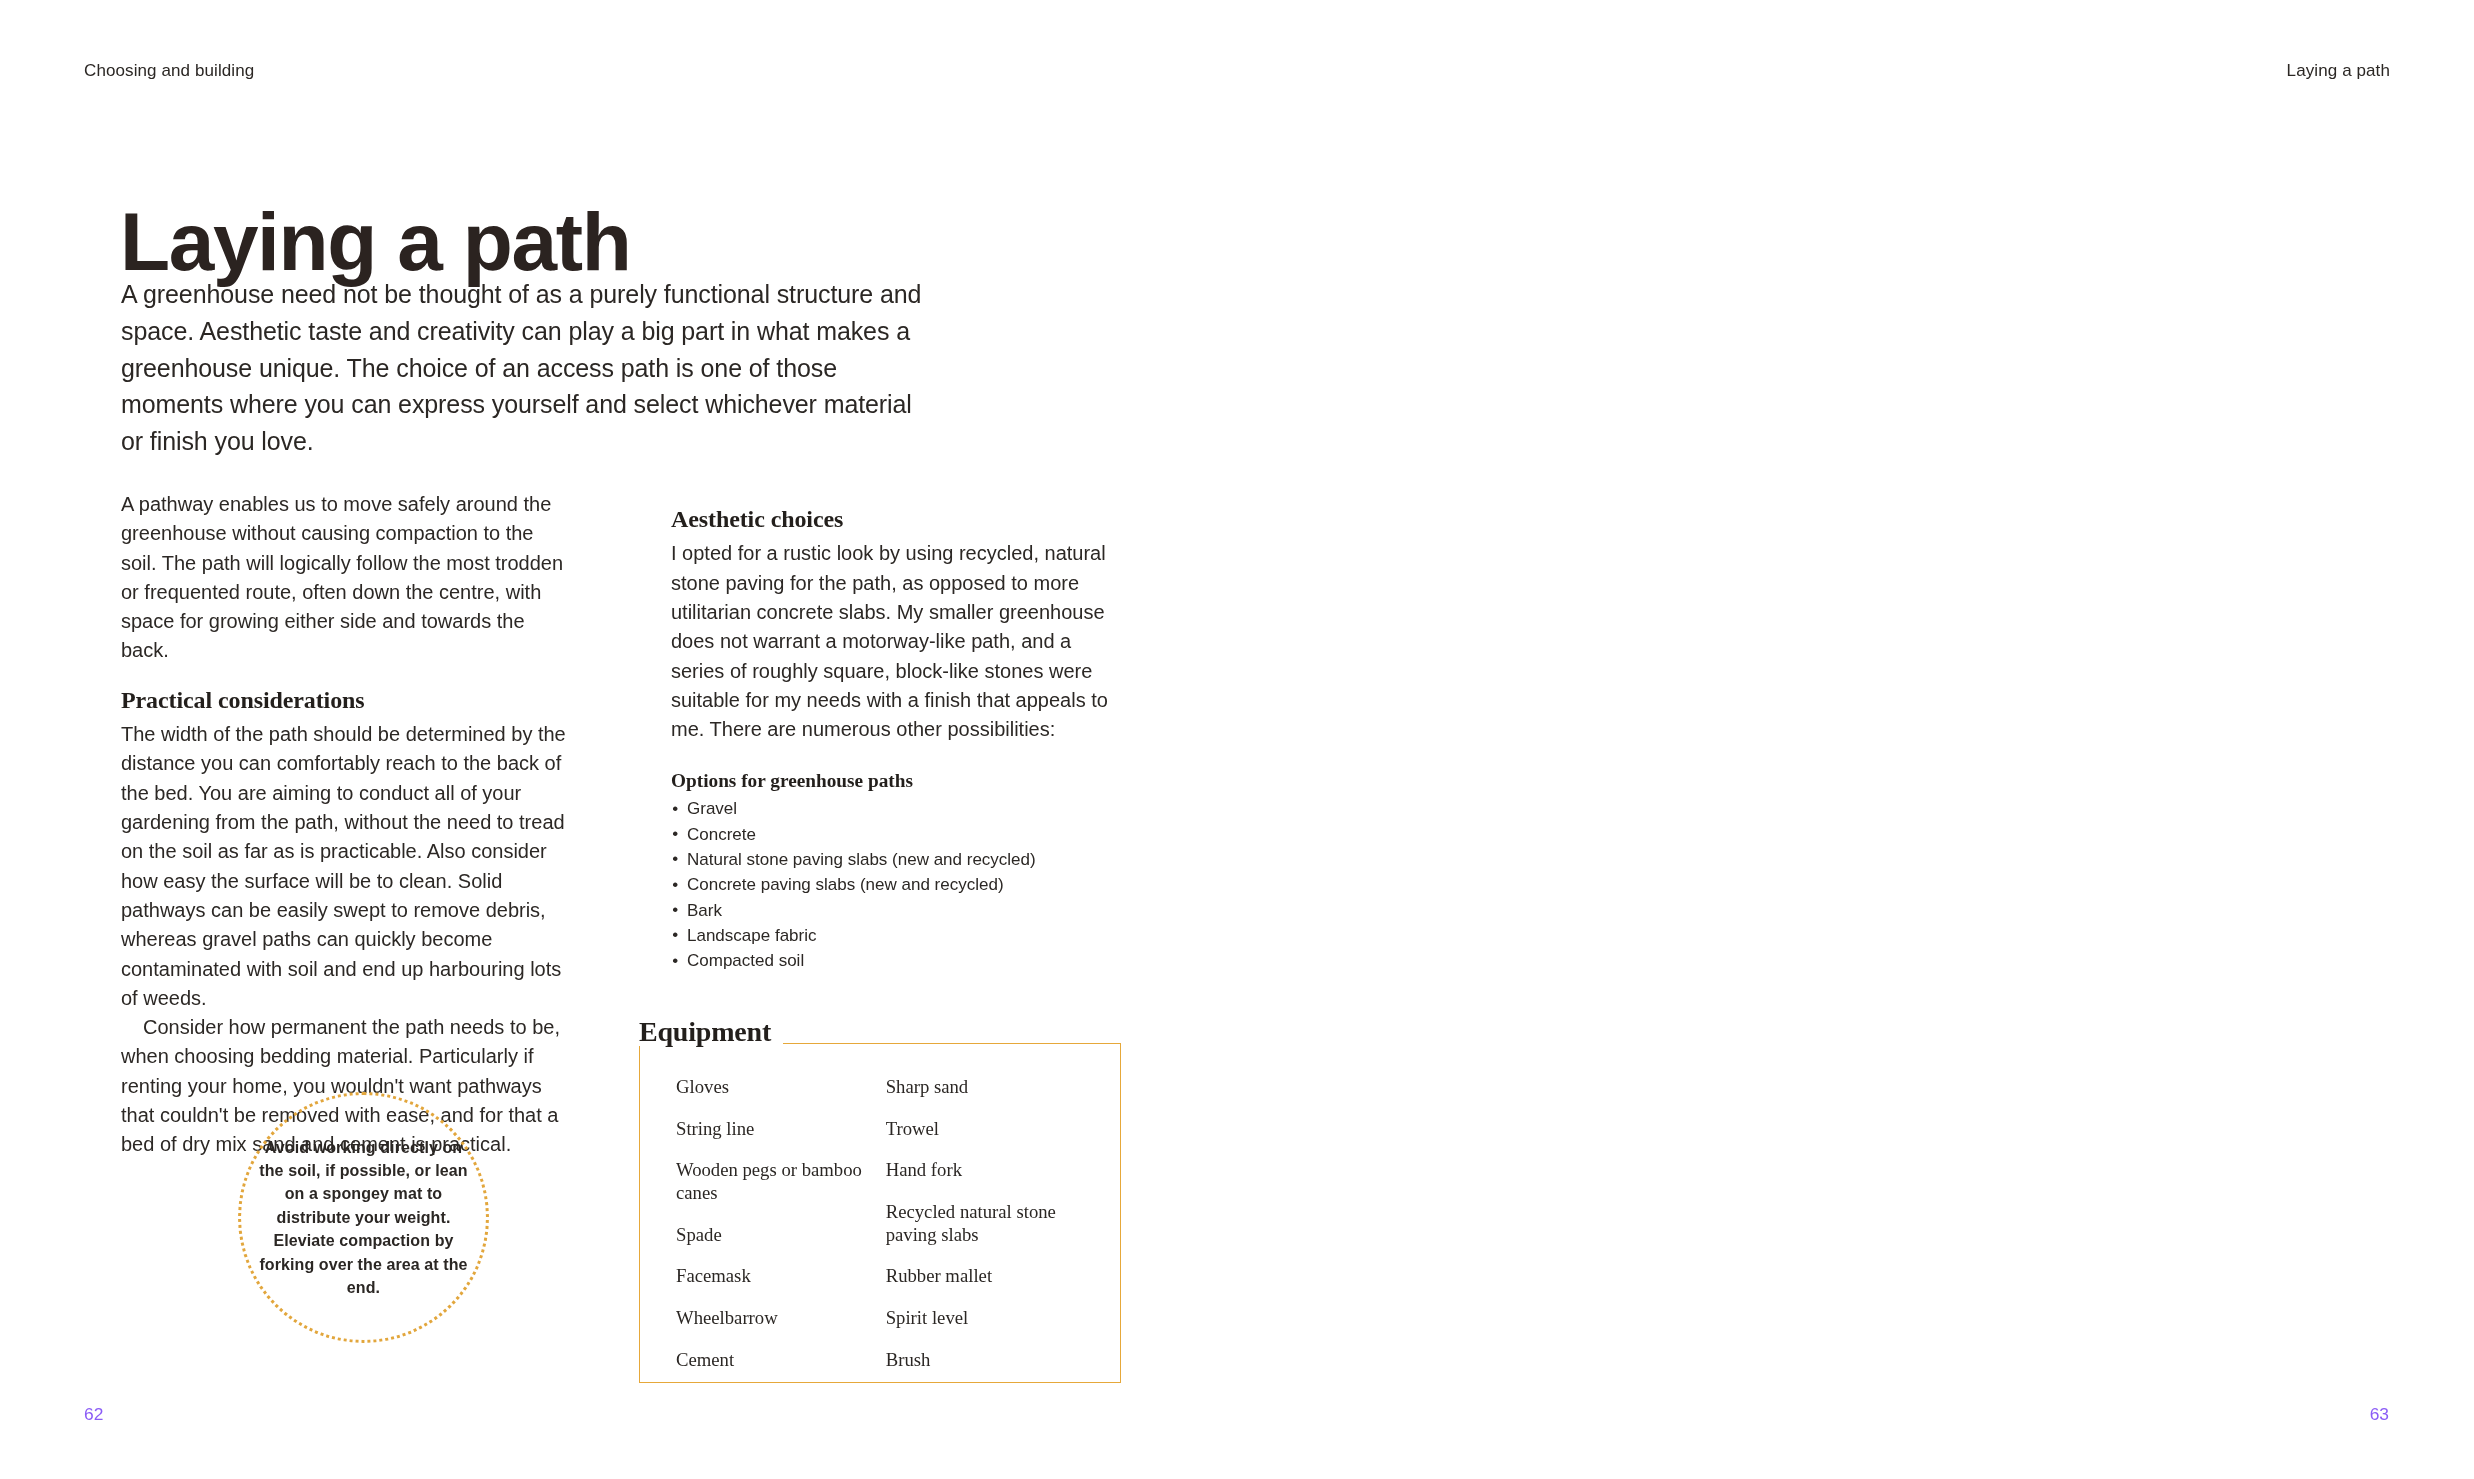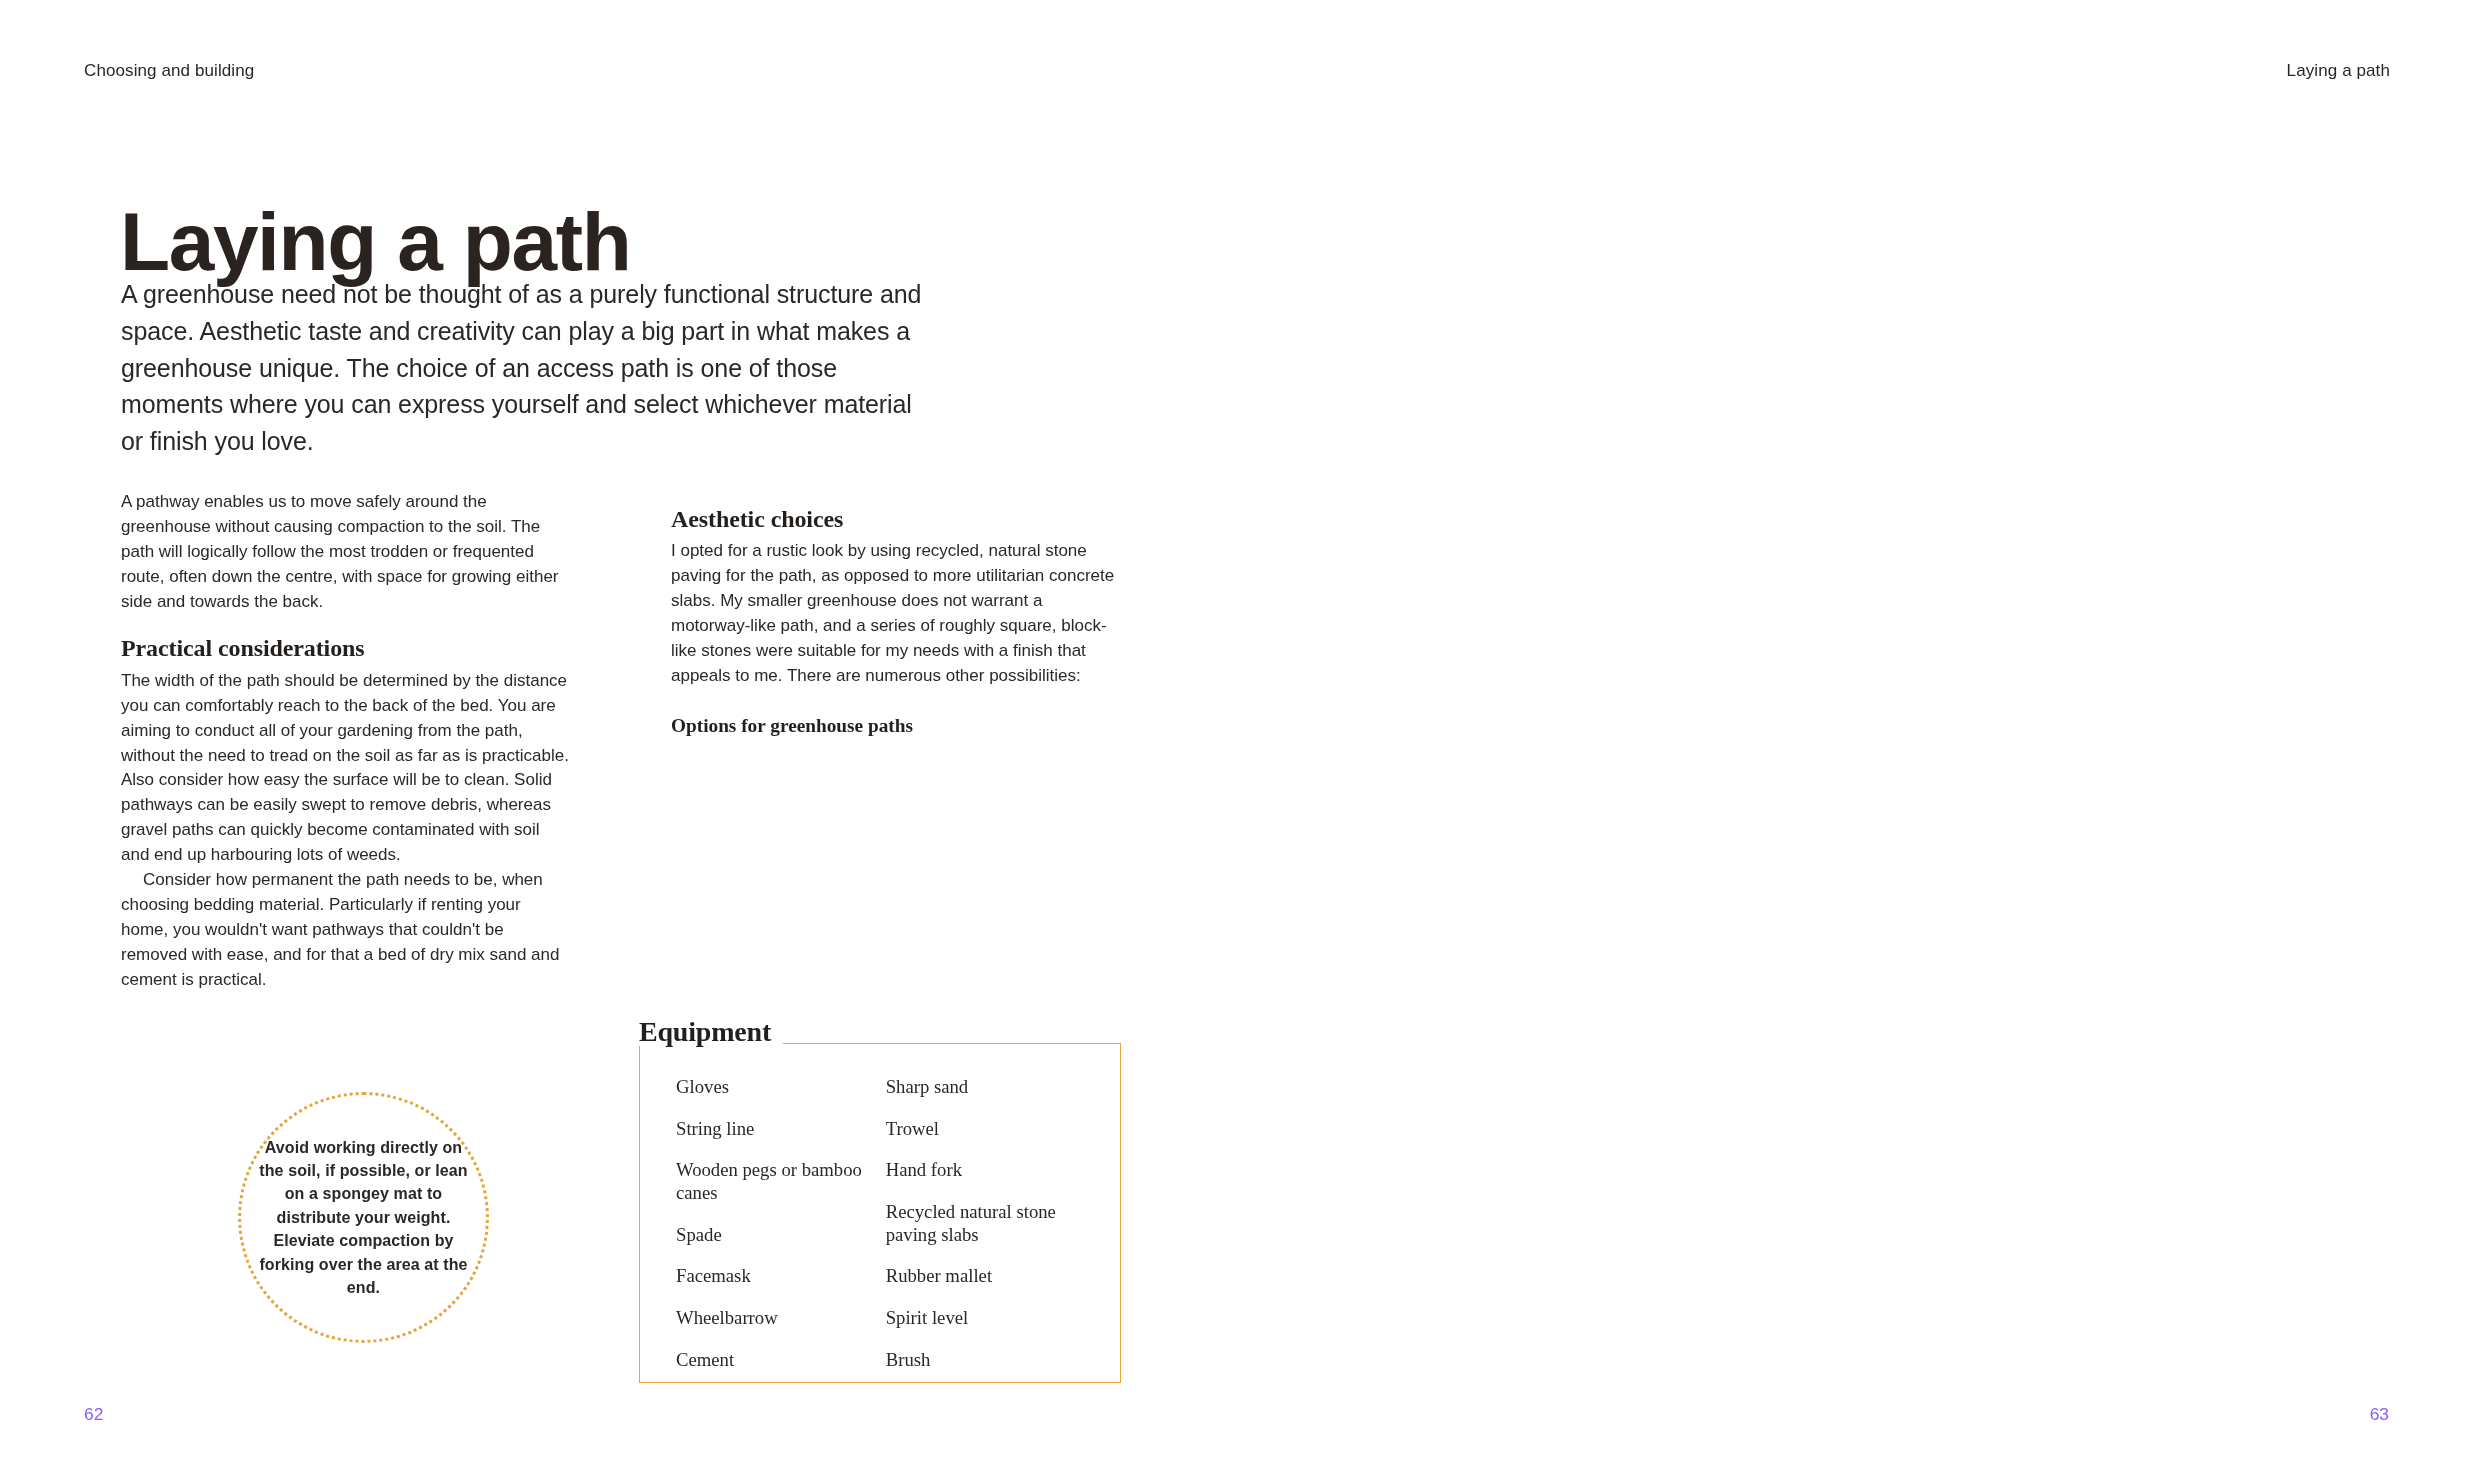--- a/index.html
+++ b/index.html
@@ -45,21 +45,21 @@
     font-size:25px;line-height:1.47;font-weight:400;
     color:#2b2724;letter-spacing:-0.1px;
   }
 
   .twocol{position:absolute;left:121px;top:490px;width:999px;}
   .col{position:absolute;top:0;width:449px;}
   .col.a{left:0;}
   .col.b{left:550px;}
 
   .body-p{
-    font-size:17px;line-height:1.465;color:#2c2825;margin:0 0 0 0;
+    font-size:20px;line-height:1.465;color:#2c2825;margin:0 0 0 0;
     letter-spacing:0;
   }
   .body-p + .body-p{text-indent:22px;}
 
   .subhead{
     font-family:"Liberation Serif", serif;
     font-weight:700;font-size:24px;line-height:1.15;
     color:#231f1c;margin:21px 0 5.8px 0;letter-spacing:-0.1px;
   }
   .subhead.first{margin-top:16px;}
@@ -139,20 +139,29 @@
         <p class="body-p">A pathway enables us to move safely around the greenhouse without causing compaction to the soil. The path will logically follow the most trodden or frequented route, often down the centre, with space for growing either side and towards the back.</p>
         <h2 class="subhead">Practical considerations</h2>
         <p class="body-p">The width of the path should be determined by the distance you can comfortably reach to the back of the bed. You are aiming to conduct all of your gardening from the path, without the need to tread on the soil as far as is practicable. Also consider how easy the surface will be to clean. Solid pathways can be easily swept to remove debris, whereas gravel paths can quickly become contaminated with soil and end up harbouring lots of weeds.</p>
         <p class="body-p">Consider how permanent the path needs to be, when choosing bedding material. Particularly if renting your home, you wouldn't want pathways that couldn't be removed with ease, and for that a bed of dry mix sand and cement is practical.</p>
       </div>
 
       <div class="col b">
         <h2 class="subhead first">Aesthetic choices</h2>
         <p class="body-p">I opted for a rustic look by using recycled, natural stone paving for the path, as opposed to more utilitarian concrete slabs. My smaller greenhouse does not warrant a motorway-like path, and a series of roughly square, block-like stones were suitable for my needs with a finish that appeals to me. There are numerous other possibilities:</p>
         <div class="opt-title">Options for greenhouse paths</div>
+        <ul class="opt-list">
+          <li>Gravel</li>
+          <li>Concrete</li>
+          <li>Natural stone paving slabs (new and recycled)</li>
+          <li>Concrete paving slabs (new and recycled)</li>
+          <li>Bark</li>
+          <li>Landscape fabric</li>
+          <li>Compacted soil</li>
+        </ul>
       </div>
     </div>
 
     <div class="tip">
       <div class="tip-text">Avoid working directly on the soil, if possible, or lean on a spongey mat to distribute your weight. Eleviate compaction by forking over the area at the end.</div>
     </div>
 
     <div class="equip-wrap">
       <div class="equip-title">Equipment</div>
       <div class="equip-box"></div>

